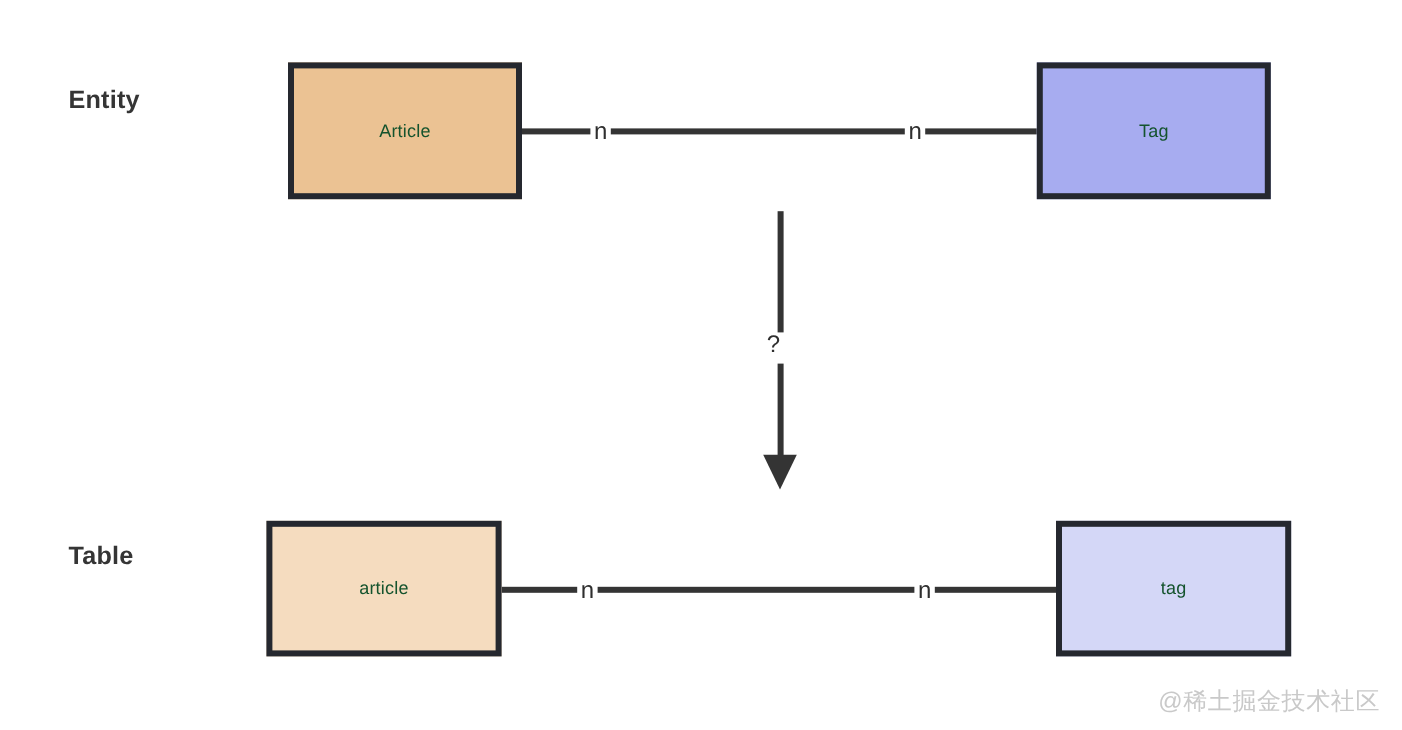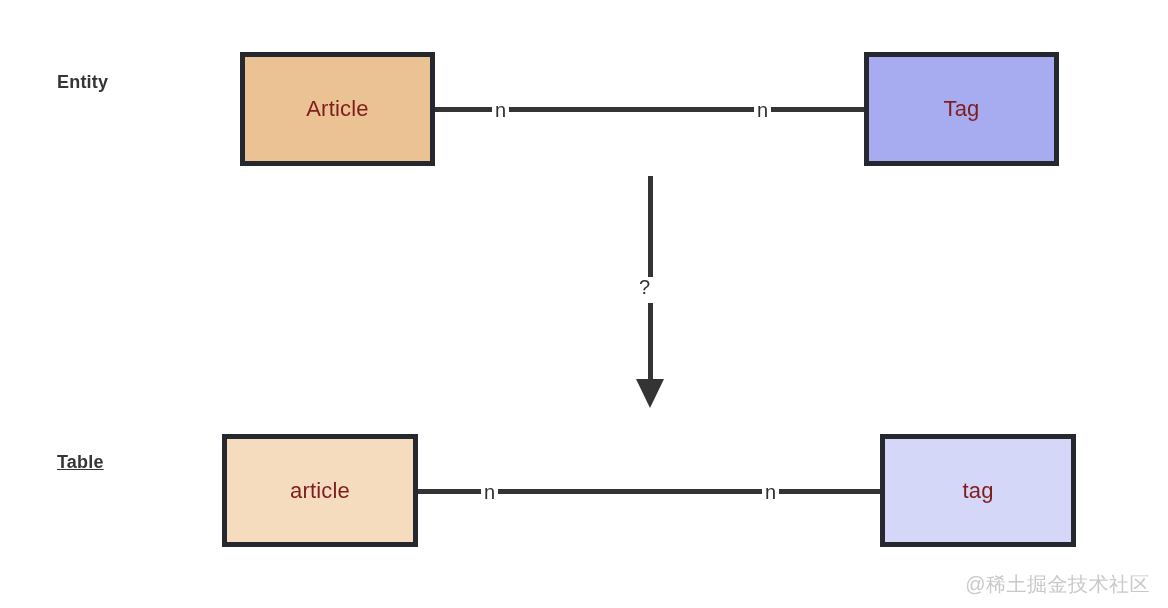--- a/index.html
+++ b/index.html
@@ -15,41 +15,41 @@
     position: relative;
     width: 1168px;
     height: 608px;
     background: #ffffff;
     overflow: hidden;
   }
 
   
   .row-label {
     position: absolute;
-    font-size: 18px;
+    font-size: 21px;
     font-weight: 700;
     color: #353535;
     letter-spacing: 0.2px;
     white-space: nowrap;
   }
   #label-entity { left: 57px;  top: 72px; }
-  #label-table  { left: 57px;  top: 452px; text-decoration: underline; }
+  #label-table  { left: 57px;  top: 452px; }
 
   
   .node-box {
     position: absolute;
     box-sizing: border-box;
     border: 5px solid #25282F;
     display: flex;
     align-items: center;
     justify-content: center;
   }
   .node-text {
-    font-size: 22px;
-    color: #7f1d1d;
+    font-size: 15px;
+    color: #14532d;
     line-height: 1;
     letter-spacing: 0.2px;
   }
 
   #box-article-entity {
     left: 240px; top: 52px;
     width: 195px; height: 114px;
     background: #EBC293;
   }
   #box-tag-entity {

